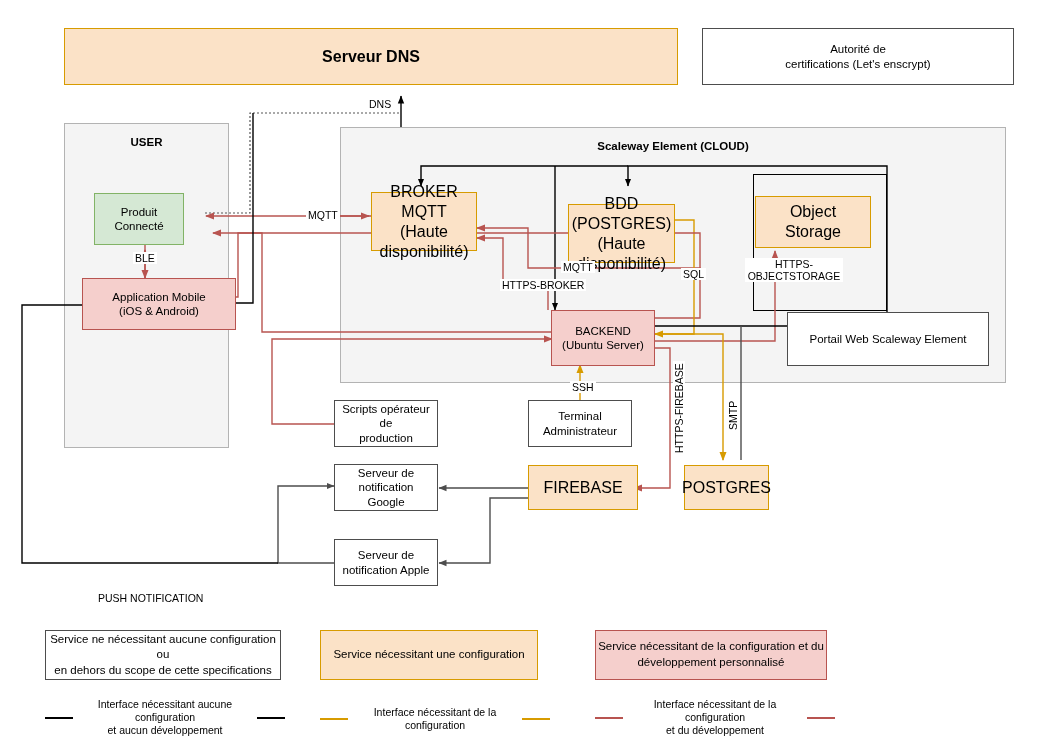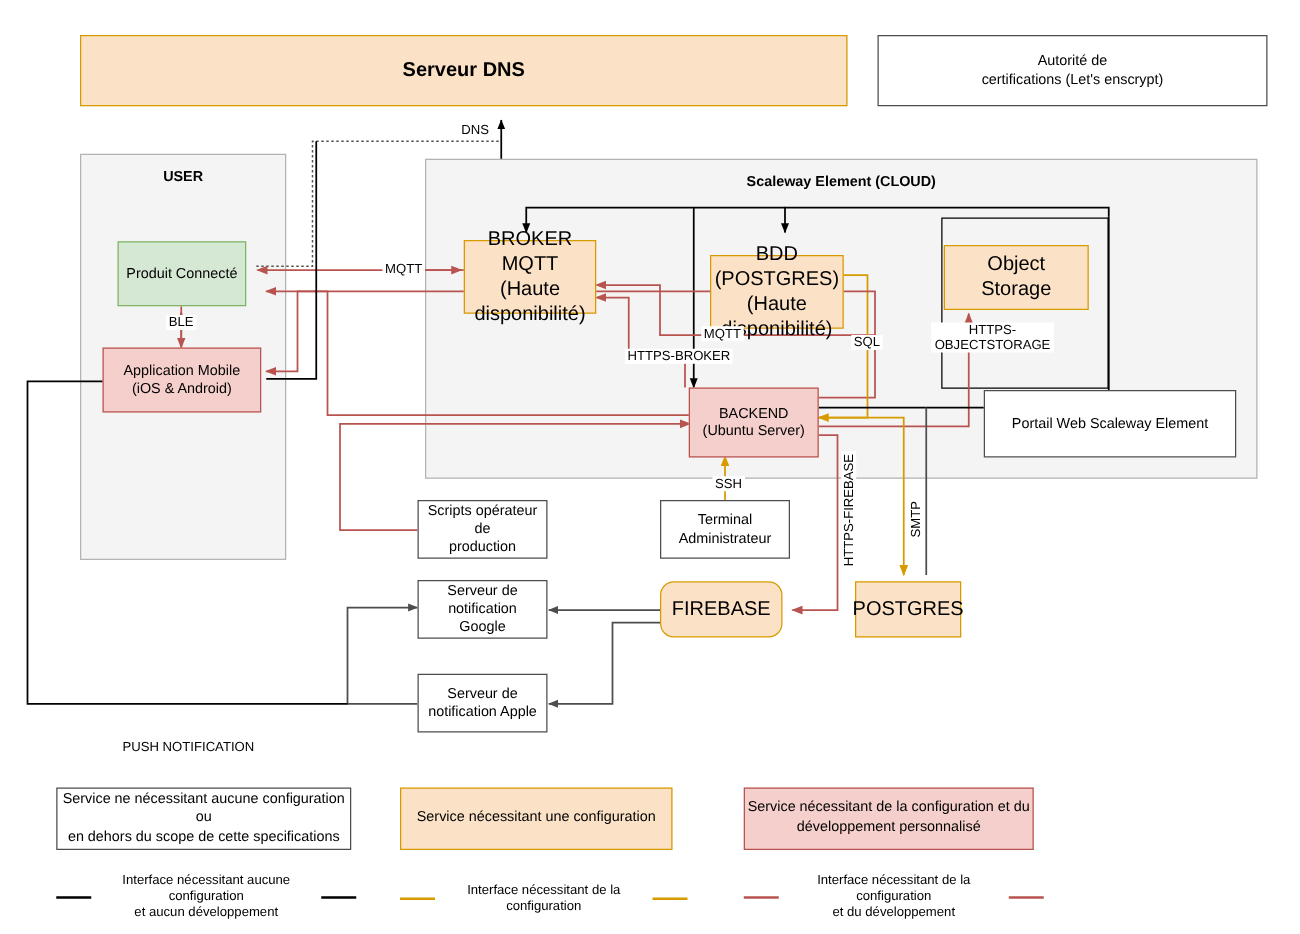--- a/index.html
+++ b/index.html
@@ -115,25 +115,25 @@
 
   <div class="node n-orange" style="left:64px;top:28px;width:614px;height:57px;font-weight:bold;">
     <span class="lbl">Serveur DNS</span>
   </div>
 
   <div class="node n-plain" style="left:702px;top:28px;width:312px;height:57px;">
     <span class="lbl" style="white-space:pre-line;">Autorité de
 certifications (Let's enscrypt)</span>
   </div>
 
-  <div class="node n-green" style="left:94px;top:193px;width:103px;height:52px;">
+  <div class="node n-green" style="left:94px;top:193px;width:90px;height:52px;">
     <span class="lbl">Produit Connecté</span>
   </div>
 
-  <div class="node n-pink" style="left:82px;top:278px;width:127px;height:52px;">
+  <div class="node n-pink" style="left:82px;top:278px;width:154px;height:52px;">
     <span class="lbl" style="white-space:pre-line;">Application Mobile
 (iOS &amp; Android)</span>
   </div>
 
   <div class="node n-orange" style="left:371px;top:192px;width:106px;height:59px;">
     <span class="lbl" style="white-space:pre-line;">BROKER MQTT
 (Haute disponibilité)</span>
   </div>
 
   <div class="node n-orange" style="left:568px;top:204px;width:107px;height:59px;">
@@ -157,21 +157,21 @@
   <div class="node n-plain" style="left:334px;top:400px;width:104px;height:47px;">
     <span class="lbl" style="white-space:pre-line;">Scripts opérateur de
 production</span>
   </div>
 
   <div class="node n-plain" style="left:528px;top:400px;width:104px;height:47px;">
     <span class="lbl" style="white-space:pre-line;">Terminal
 Administrateur</span>
   </div>
 
-  <div class="node n-orange" style="left:528px;top:465px;width:98px;height:45px;border-radius:11px;">
+  <div class="node n-orange" style="left:528px;top:465px;width:110px;height:45px;">
     <span class="lbl">FIREBASE</span>
   </div>
 
   <div class="node n-orange" style="left:684px;top:465px;width:85px;height:45px;">
     <span class="lbl">POSTGRES</span>
   </div>
 
   <div class="node n-plain" style="left:334px;top:464px;width:104px;height:47px;">
     <span class="lbl" style="white-space:pre-line;">Serveur de
 notification Google</span>

